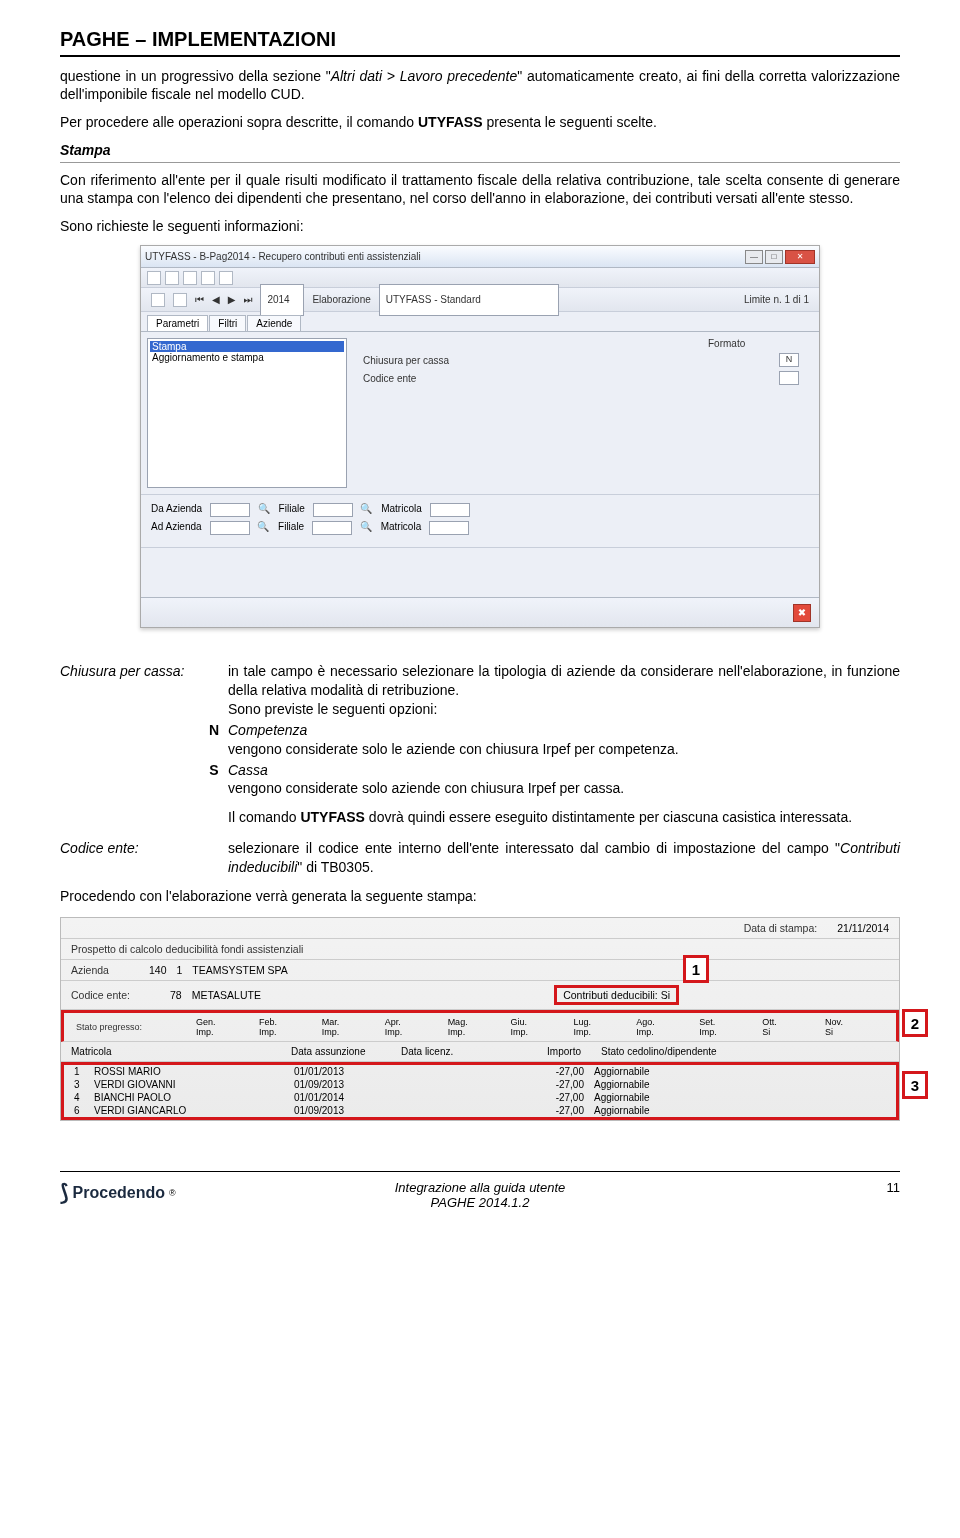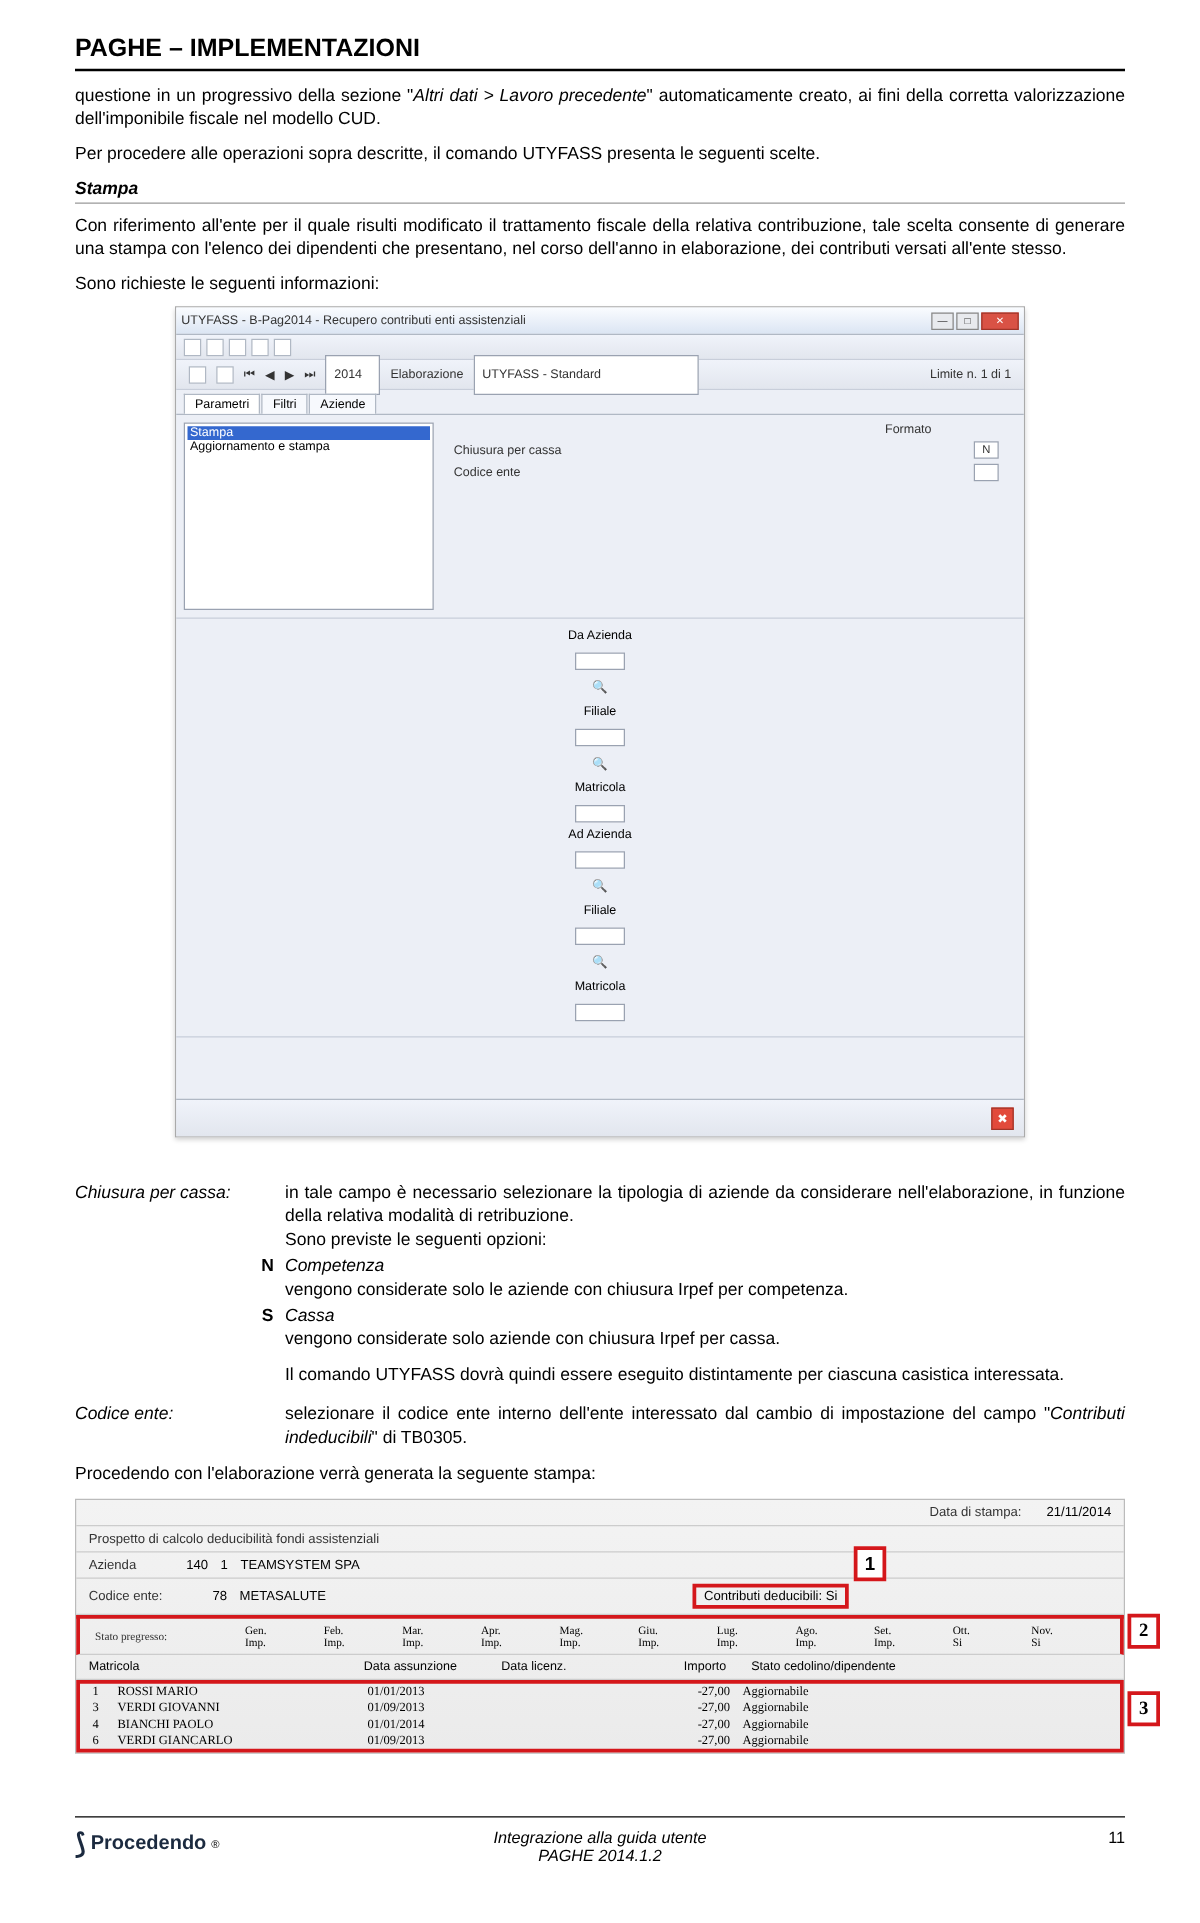--- a/index.html
+++ b/index.html
@@ -2,21 +2,21 @@
 <html><head>
 <meta charset="utf-8">
 <style>
   * { box-sizing: border-box; margin: 0; padding: 0; }
   body { font-family: Arial, Helvetica, sans-serif; font-size: 14px; color: #000; background: #fff; width: 960px; margin: 0 auto; padding: 28px 60px 20px 60px; }
   .page-header { font-size: 20px; font-weight: bold; margin-bottom: 4px; }
   .hr-thick { border: none; border-top: 2px solid #000; margin: 4px 0 10px 0; }
   .hr-thin { border: none; border-top: 1px solid #999; margin: 4px 0 8px 0; }
   .para { margin: 8px 0 10px 0; text-align: justify; line-height: 1.3; }
   .section-title { font-style: italic; font-weight: bold; margin-top: 6px; }
-  .bold { font-weight: normal; }
+  .bold { font-weight: bold; }
   .italic { font-style: italic; }
   .screenshot1 { border: 1px solid #aaa; margin: 8px auto 34px auto; width: 680px; background: linear-gradient(#f4f6fb,#e9ecf4); box-shadow: 0 2px 4px rgba(0,0,0,0.2); }
   .ss-titlebar { height: 22px; background: linear-gradient(#fafcff,#dbe5f3); border-bottom: 1px solid #b0b8c4; display: flex; align-items: center; justify-content: space-between; padding: 0 4px; font-size: 10px; color: #333; }
   .win-buttons { display: flex; gap: 2px; }
   .winbtn { width: 18px; height: 14px; border: 1px solid #888; font-size: 8px; display: flex; align-items: center; justify-content: center; }
   .winbtn.close { background: #d95245; color: #fff; border-color: #a03428; width: 30px; }
   .winbtn.gray { background: #e8eaee; }
   .ss-toolbar1 { height: 20px; background: linear-gradient(#f0f3fa,#e2e6ee); border-bottom: 1px solid #c8ceda; padding: 2px 6px; display: flex; gap: 4px; align-items: center; }
   .tb-ico { width: 14px; height: 14px; border: 1px solid #b0b8c4; background: #fff; }
   .ss-toolbar2 { height: 24px; background: linear-gradient(#f0f3fa,#e2e6ee); border-bottom: 1px solid #c8ceda; padding: 2px 10px; display: flex; align-items: center; gap: 8px; font-size: 10px; color: #333; }
@@ -25,40 +25,40 @@
   .ss-tab { padding: 2px 8px; border: 1px solid #b0b8c4; border-bottom: none; background: #f7f9fd; margin-right: 1px; }
   .ss-tab.active { background: #fff; }
   .ss-body { display: flex; background: #eceff6; min-height: 160px; }
   .ss-listbox { width: 200px; margin: 6px; background: #fff; border: 1px solid #9aa2b1; font-size: 10px; padding: 2px; height: 150px; }
   .ss-listbox .sel { background: #3468cf; color: #fff; padding: 0 2px; }
   .ss-listbox .item { padding: 0 2px; }
   .ss-right { flex: 1; padding: 6px 10px; font-size: 10px; color: #333; }
   .ss-rr { display: grid; grid-template-columns: 120px auto 60px 30px; gap: 4px 11px; align-items: center; }
   .ss-input-sm { height: 14px; width: 20px; background: #fff; border: 1px solid #9aa2b1; font-size: 9px; text-align: center; }
   .ss-lower { background: #eceff6; border-top: 1px solid #c8ceda; padding: 8px 10px; font-size: 10px; }
-  .ss-lower-row { display: flex; align-items: center; gap: 8px; margin-bottom: 4px; flex-direction: column; }
+  .ss-lower-row { display: flex; align-items: flex-start; gap: 8px; margin-bottom: 4px; }
   .ss-inp { height: 14px; width: 40px; background: #fff; border: 1px solid #9aa2b1; }
   .mag { font-size: 10px; color: #4468a0; }
   .ss-footer { height: 30px; background: linear-gradient(#f0f3fa,#e2e6ee); border-top: 1px solid #b0b8c4; display: flex; align-items: center; justify-content: flex-end; padding: 4px 8px; }
   .ss-close-btn { width: 18px; height: 18px; background: #e24a3b; border: 1px solid #a03428; color: #fff; font-size: 10px; display: flex; align-items: center; justify-content: center; }
   .defs { display: grid; grid-template-columns: 140px 28px 1fr; row-gap: 2px; margin: 14px 0 10px 0; font-size: 14px; line-height: 1.35; }
   .defs .lab { font-style: italic; }
   .defs .opt { font-weight: bold; text-align: center; }
   .defs .txt { text-align: justify; }
   .report { margin: 12px 0 10px 0; border: 1px solid #bbb; font-size: 10.5px; background: linear-gradient(#f3f3f3,#ebebeb); }
   .report .r-hdr { display: flex; justify-content: flex-end; padding: 4px 10px; border-bottom: 1px solid #ccc; gap: 20px; }
   .report .r-row { display: flex; padding: 4px 10px; border-bottom: 1px solid #ccc; align-items: center; gap: 10px; position: relative; }
   .report .lbl { color: #333; }
   .report .val { color: #000; }
   .report .months { display: grid; grid-template-columns: 120px repeat(11, 1fr); width: 100%; }
   .report .months div { font-size: 9px; text-align: left; padding-left: 2px;}
   .report .months .mh { color: #333; }
   .report .detail-head { display: grid; grid-template-columns: 220px 110px 100px 80px 1fr; padding: 4px 10px; border-bottom: 1px solid #ccc; font-size: 10px; }
   .report .detail-row { display: grid; grid-template-columns: 20px 200px 110px 100px 80px 1fr; padding: 1px 10px; font-size: 10px; }
-  .red-box { border: 3px solid #d4171b; position: relative; font-family: Liberation Serif, serif; }
+  .red-box { border: 3px solid #d4171b; position: relative; }
   .callout { position: absolute; background: #fff; border: 3px solid #d4171b; width: 26px; height: 28px; display: flex; align-items: center; justify-content: center; font-size: 15px; font-weight: bold; }
   .page-footer { position: relative; margin-top: 50px; border-top: 1.5px solid #000; padding-top: 8px; display: grid; grid-template-columns: 1fr auto 1fr; align-items: start; font-size: 13px; font-style: italic; }
   .ts-logo { display: flex; align-items: center; gap: 4px; font-style: normal; }
   .ts-mark { font-size: 22px; font-weight: bold; color: #1b2a3f; }
   .ts-text { font-size: 16px; font-weight: bold; color: #1b2a3f; }
   .foot-center { text-align: center; }
   .foot-right { text-align: right; font-style: normal; }
 </style>
 </head>
 <body>

